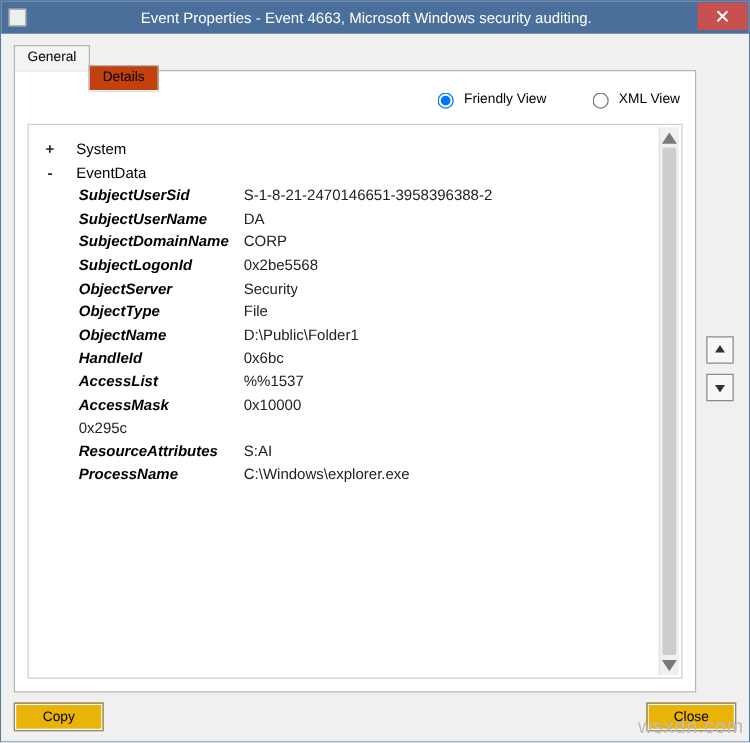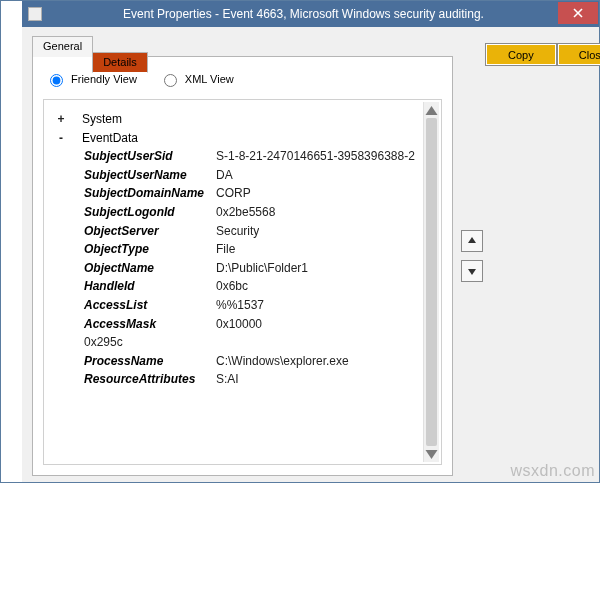--- a/index.html
+++ b/index.html
@@ -5,26 +5,25 @@
   * { box-sizing: border-box; }
   html, body {
     margin: 0; padding: 0;
     font-family: "Segoe UI", Tahoma, sans-serif;
     font-size: 12px;
     background: #fff;
     width: 600px; height: 594px;
     overflow: hidden;
   }
   .window {
-    width: 600px; height: 483px;
+    width: 600px; height: 594px;
     display: flex; flex-direction: column;
     border: 1px solid #5a7ca0;
     background: #fff;
     position: relative;
-    padding-left: 21px;
   }
   .titlebar {
     height: 26px;
     background: #4a6f9b;
     color: #fff;
     display: flex; align-items: center;
     padding-left: 6px;
     font-size: 12px;
     position: relative;
   }
@@ -39,21 +38,21 @@
     width: 40px; height: 22px;
     background: #c75050;
     display: flex; align-items: center; justify-content: center;
     position: absolute; right: 1px; top: 1px;
   }
   .close-btn svg { width: 10px; height: 10px; }
   .dlg-body {
     flex: 1;
     background: #f0f0f0;
     padding: 8px 10px 6px 10px;
-    display: flex; flex-direction: row;
+    display: flex; flex-direction: column;
   }
   .tabs {
     display: flex;
     position: relative;
     z-index: 2;
   }
   .tab {
     padding: 3px 10px 4px 10px;
     border: 1px solid #b5b5b5;
     border-bottom: none;
@@ -74,23 +73,24 @@
     flex: 1;
     background: #fff;
     border: 1px solid #b5b5b5;
     padding: 10px 10px 10px 10px;
     display: flex; flex-direction: column;
     position: relative;
     z-index: 1;
   }
   .view-row {
     display: flex; align-items: center;
-    gap: 22px;
+    gap: 32px;
     padding: 4px 2px 12px 2px;
     font-size: 11px;
+    justify-content: flex-end;
   }
   .view-row label { display: flex; align-items: center; gap: 5px; cursor: pointer; }
   .details-box {
     flex: 1;
     border: 1px solid #d0d0d0;
     background: #fff;
     padding: 10px 6px 6px 10px;
     overflow: hidden;
     position: relative;
   }
@@ -248,26 +248,26 @@
                     <div class="kv-val">%%1537</div>
                   </div>
                   <div class="kv">
                     <div class="kv-key">AccessMask</div>
                     <div class="kv-val">0x10000</div>
                   </div>
                   <div class="kv">
                     <div class="kv-val">0x295c</div>
                   </div>
                   <div class="kv">
+                    <div class="kv-key">ResourceAttributes</div>
+                    <div class="kv-val">S:AI</div>
+                  </div>
+                  <div class="kv">
                     <div class="kv-key">ProcessName</div>
                     <div class="kv-val">C:\Windows\explorer.exe</div>
-                  </div>
-                  <div class="kv">
-                    <div class="kv-key">ResourceAttributes</div>
-                    <div class="kv-val">S:AI</div>
                   </div>
                 </div>
 
             </div>
 
             <div class="scrollbar">
               <div class="scroll-arrow">
                 <svg viewBox="0 0 10 10">
                     <polygon points="5,2 9,8 1,8" fill="#7a7a7a"></polygon>
                   </svg>

